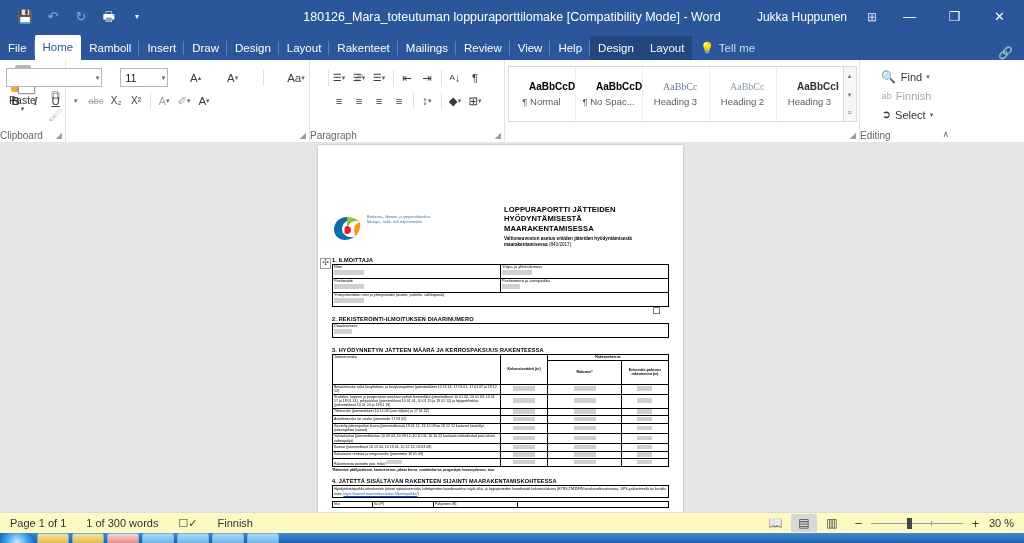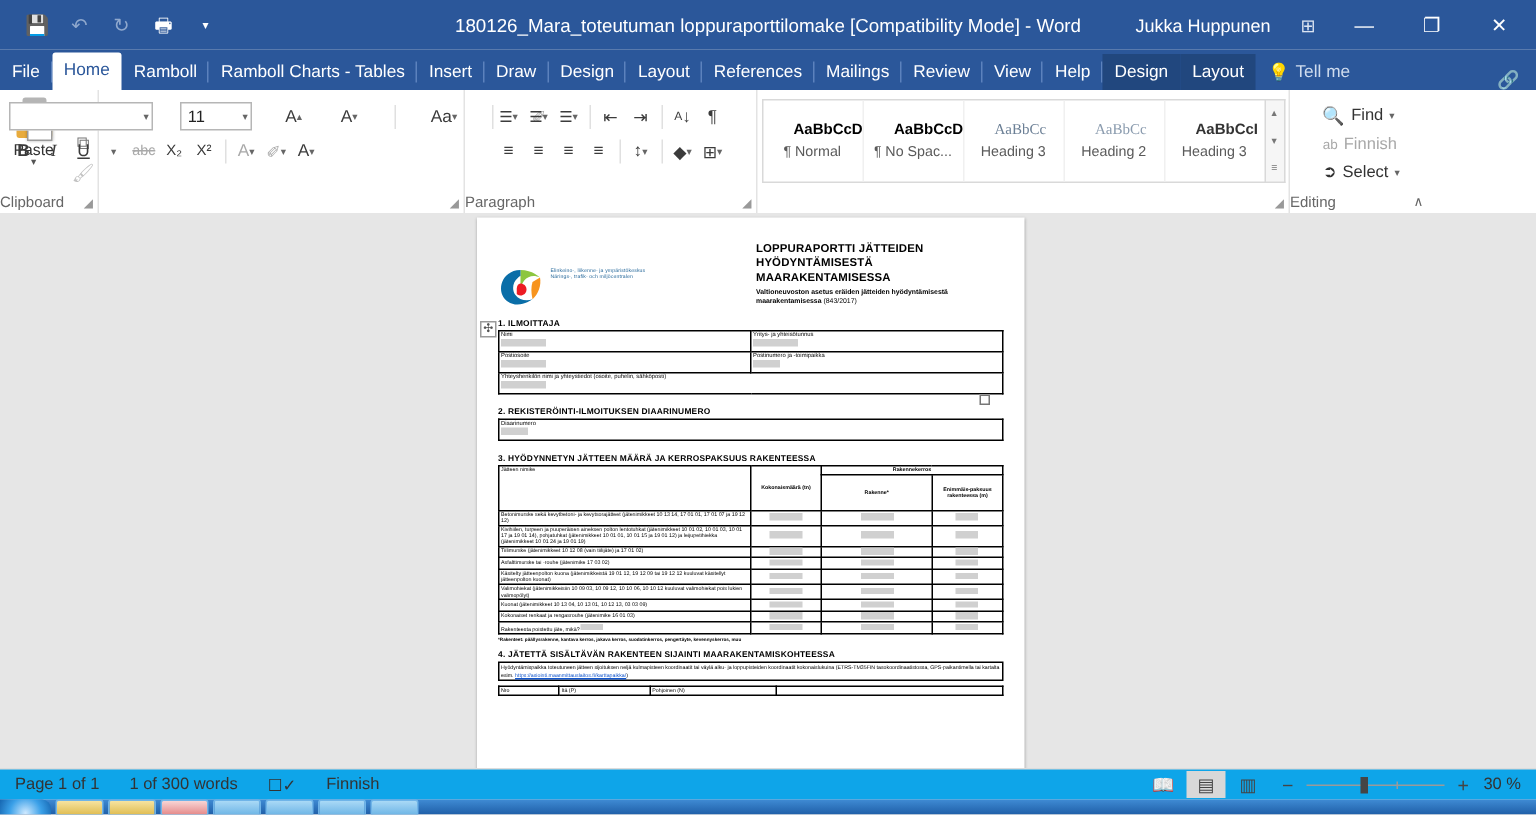--- a/index.html
+++ b/index.html
@@ -114,21 +114,21 @@
   .workspace{
     position:absolute;top:142px;left:0;right:0;bottom:30px;background:#e6e6e6;overflow:hidden;
   }
   .page{
     position:absolute;left:318px;top:3px;width:365px;height:375px;background:#fff;
     box-shadow:0 0 2px rgba(0,0,0,.28);
   }
   .pagepad{padding:16px 14px 0 14px;}
 
   
-  .dochead{display:flex;align-items:flex-end;}
+  .dochead{display:flex;align-items:center;margin-top:44px;}
   .logowrap{width:172px;display:flex;align-items:flex-start;gap:5px;padding-top:4px;}
   .logomark{width:30px;height:26px;flex:none;}
   .logotext{font-size:3.4px;color:#2a6b9c;line-height:4.6px;letter-spacing:.1px;}
   .doctitle{font-size:7.6px;font-weight:bold;color:#000;line-height:9.4px;letter-spacing:.1px;}
   .docsub{font-size:4.6px;font-weight:bold;color:#000;line-height:5.8px;margin-top:3px;}
   .docsub .norm{font-weight:normal;}
 
   
   .secbar{display:flex;align-items:center;margin-top:9px;}
   .movehandle{
@@ -152,21 +152,21 @@
   .cellval{display:inline-block;width:22px;height:4.6px;background:#d0d0d0;}
   .cellval.sm{width:15px;}
   .footnote{font-size:3.1px;color:#000;font-weight:bold;margin-top:1.5px;line-height:4px;}
 
   .s4note{font-size:3.5px;color:#000;line-height:4.4px;padding:1px;}
   .s4link{color:#1155cc;text-decoration:underline;}
   .s4box{border:.5px solid #000;margin-top:1px;}
 
   
   .status{
-    position:absolute;left:0;right:0;bottom:10px;height:20px;background:#0ea5e9;
+    position:absolute;left:0;right:0;bottom:10px;height:20px;background:#fef9c3;
     border-top:1px solid #dcdcdc;display:flex;align-items:center;font-size:11px;color:#333;
   }
   .sitem{padding:0 10px;white-space:nowrap;display:flex;align-items:center;gap:5px;}
   .sright{margin-left:auto;display:flex;align-items:center;padding-right:10px;gap:2px;}
   .viewbtn{width:26px;height:18px;display:flex;align-items:center;justify-content:center;font-size:12px;color:#444;}
   .viewbtn.sel{background:#d8d8d8;}
   .zslider{display:flex;align-items:center;gap:0;margin-left:6px;}
   .ztrack{width:92px;height:1px;background:#9a9a9a;position:relative;margin:0 7px;}
   .zthumb{position:absolute;left:36px;top:-5px;width:5px;height:11px;background:#454545;}
   .ztick{position:absolute;left:60px;top:-2px;width:1px;height:5px;background:#9a9a9a;}
@@ -202,26 +202,25 @@
       <div class="wbtn">—</div>
       <div class="wbtn">❐</div>
       <div class="wbtn close">✕</div>
     </div>
   </div>
 
   <div class="tabstrip">
     <div class="tab sep">File</div>
     <div class="tab active">Home</div>
     <div class="tab sep">Ramboll</div>
-    <div class="tab sep">Ramboll Charts - Tables</div>
     <div class="tab sep">Insert</div>
     <div class="tab sep">Draw</div>
     <div class="tab sep">Design</div>
     <div class="tab sep">Layout</div>
-    <div class="tab sep">References</div>
+    <div class="tab sep">Rakenteet</div>
     <div class="tab sep">Mailings</div>
     <div class="tab sep">Review</div>
     <div class="tab sep">View</div>
     <div class="tab sep">Help</div>
     <div class="tab ctx">Design</div>
     <div class="tab ctx">Layout</div>
     <div class="tellme">
       <span>💡</span>
       <span>Tell me</span>
     </div>

